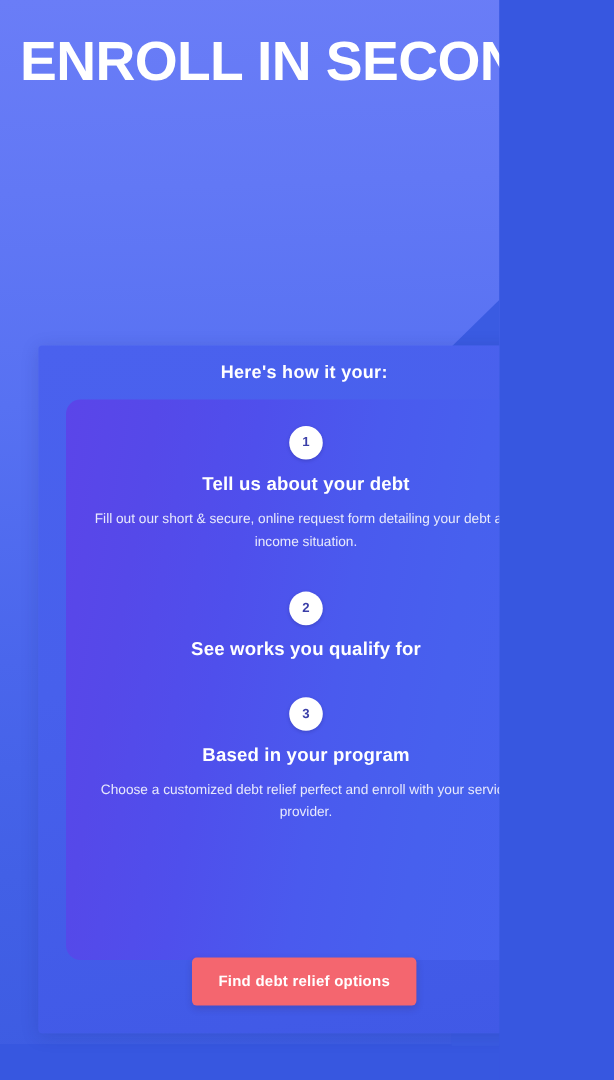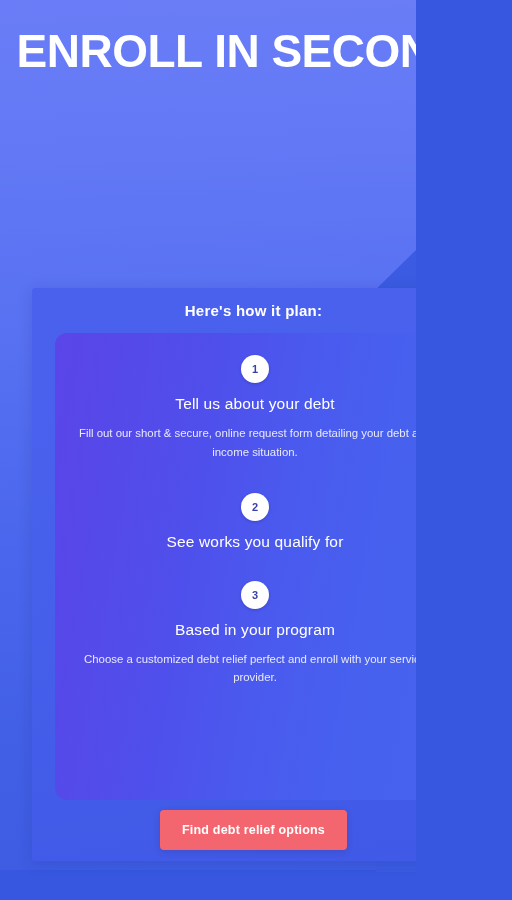--- a/index.html
+++ b/index.html
@@ -144,38 +144,38 @@
     color:#3B3FA8;
     font-size:11px;
     font-weight:bold;
     box-shadow:0 1px 3px rgba(25,25,90,0.25);
   }
 
   .step-title {
     margin-top:12px;
     color:#FFFFFF;
     font-size:15.5px;
-    font-weight:normal;
+    font-weight:bold;
     letter-spacing:0.15px;
   }
 
   .step-desc {
     margin-top:11px;
     color:#E7E9FC;
     font-size:11.4px;
     line-height:1.65;
     font-weight:400;
     padding:0 6px;
   }
 
   
   .cta-wrap {
     position:absolute;
     left:0;
-    top:522px;
+    top:510px;
     width:443px;
     text-align:center;
   }
   .cta-button {
     display:inline-block;
     background:#F4666F;
     color:#FFFFFF;
     border:none;
     border-radius:4px;
     font-family:"Liberation Sans", sans-serif;
@@ -195,21 +195,21 @@
   <div class="bg-panel"></div>
   <div class="bg-bottom-band"></div>
   <div class="accent-shape-inner"></div>
 
   <div class="hero">
     <h1 class="hero-title">ENROLL IN SECONDS</h1>
   </div>
 
   <div class="outer-card">
 
-    <div class="card-heading">Here's how it plan:</div>
+    <div class="card-heading">Here's how it your:</div>
 
     <div class="inner-card">
 
       <div class="step step-1">
         <div class="step-badge">1</div>
         <div class="step-title">Tell us about your debt</div>
         <div class="step-desc">Fill out our short &amp; secure, online request form detailing your debt and income situation.</div>
       </div>
 
       <div class="step step-2">

